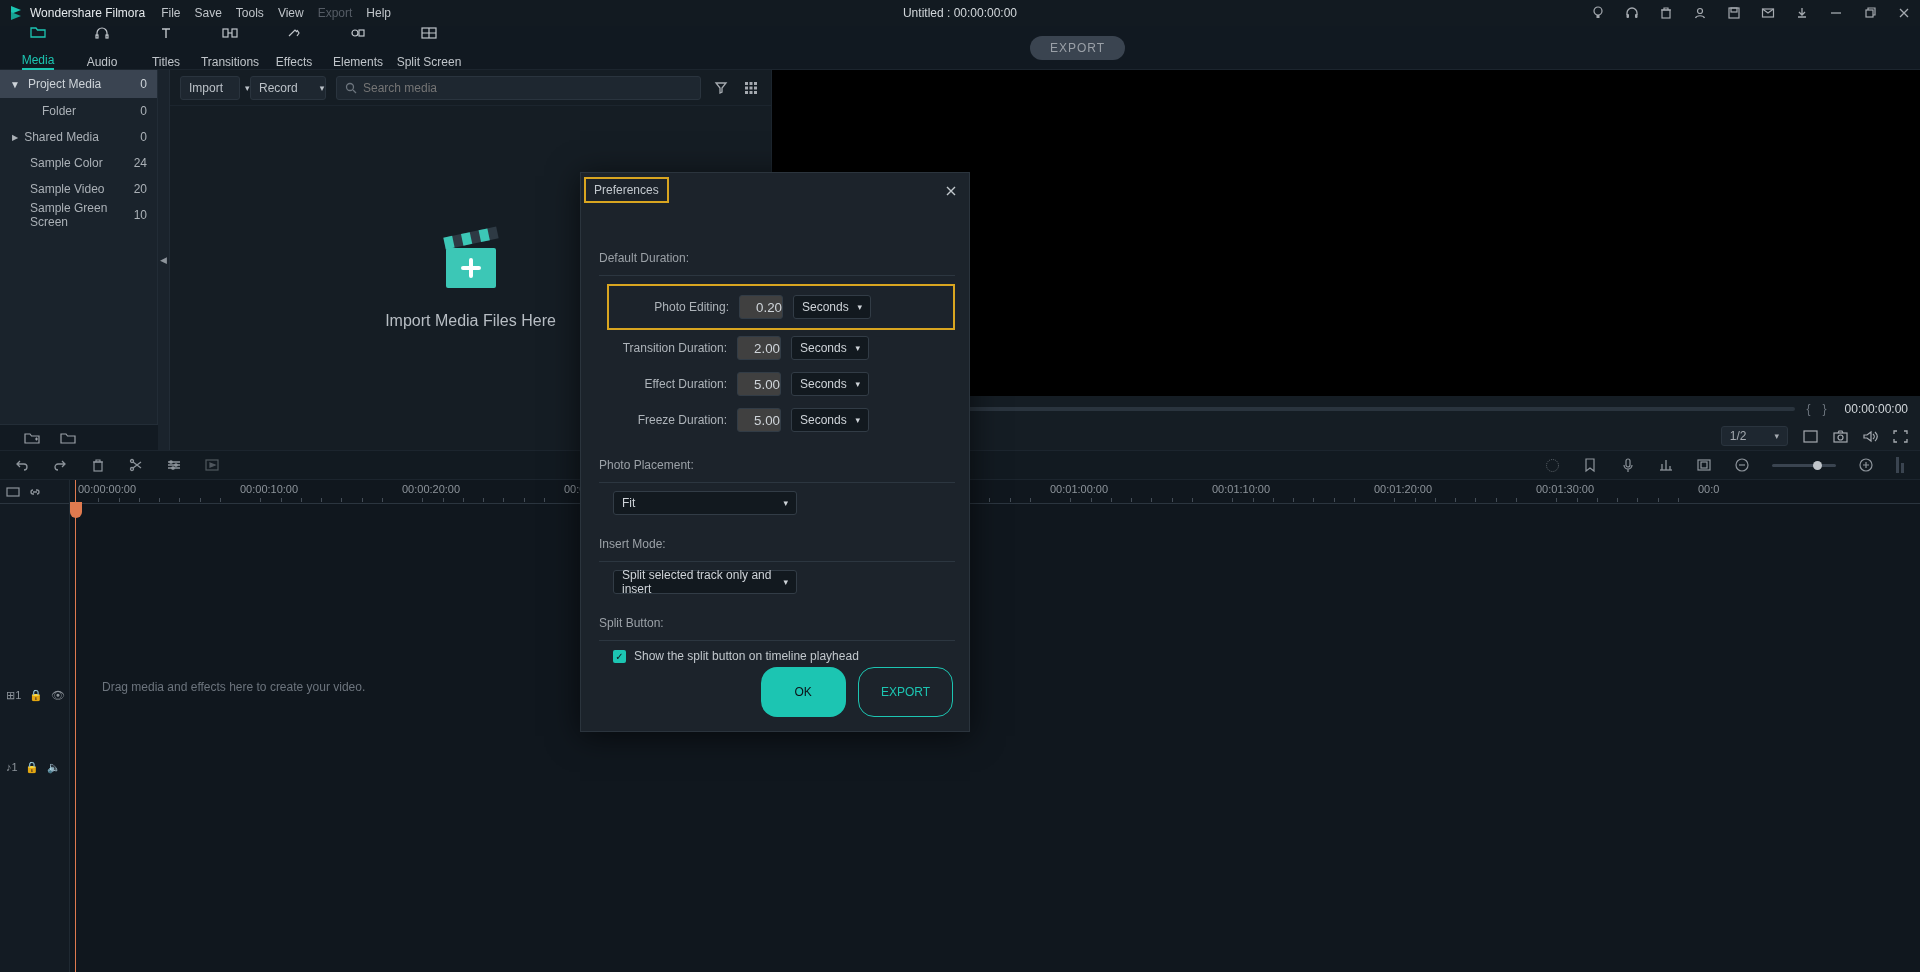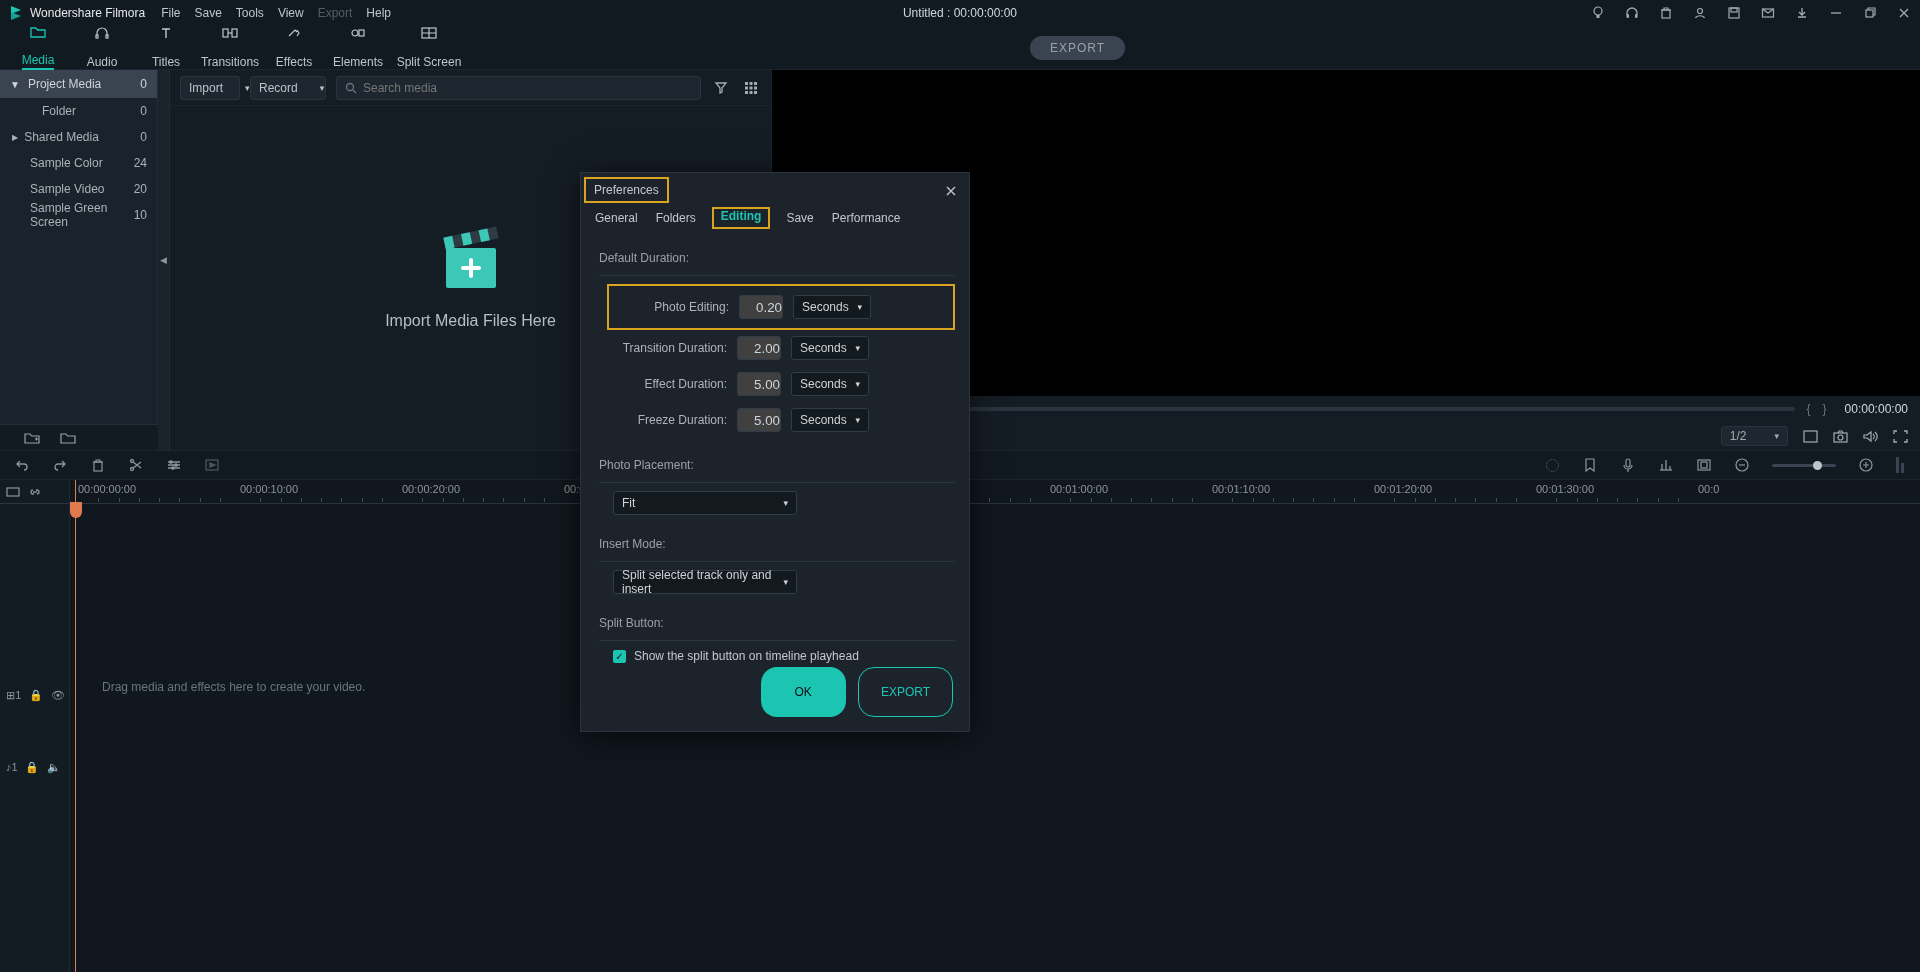--- a/index.html
+++ b/index.html
@@ -614,29 +614,20 @@
 
 <div class="modal-overlay">
   <div class="modal-title-wrap">
     <span class="modal-title">Preferences</span>
   </div>
   <span class="modal-close">
       <svg width="12" height="12" viewBox="0 0 12 12" stroke="currentColor" stroke-width="1.4">
         <path d="M2 2l8 8M10 2l-8 8"></path>
       </svg>
     </span>
-  <div class="modal-tabs">
-    <span class="mtab">General</span>
-    <span class="mtab">Folders</span>
-    <span class="mtab-active-wrap">
-      <span class="mtab active">Editing</span>
-    </span>
-    <span class="mtab">Save</span>
-    <span class="mtab">Performance</span>
-  </div>
   <div class="modal-body">
     <div class="modal-section-label">Default Duration:</div>
     <hr class="modal-hr">
 
     <div class="highlight-box">
       <div class="duration-row">
         <span class="dr-label">Photo Editing:</span>
         <input class="dr-input" value="0.20" style="">
         <div class="dr-unit">
           <span>Seconds</span>

